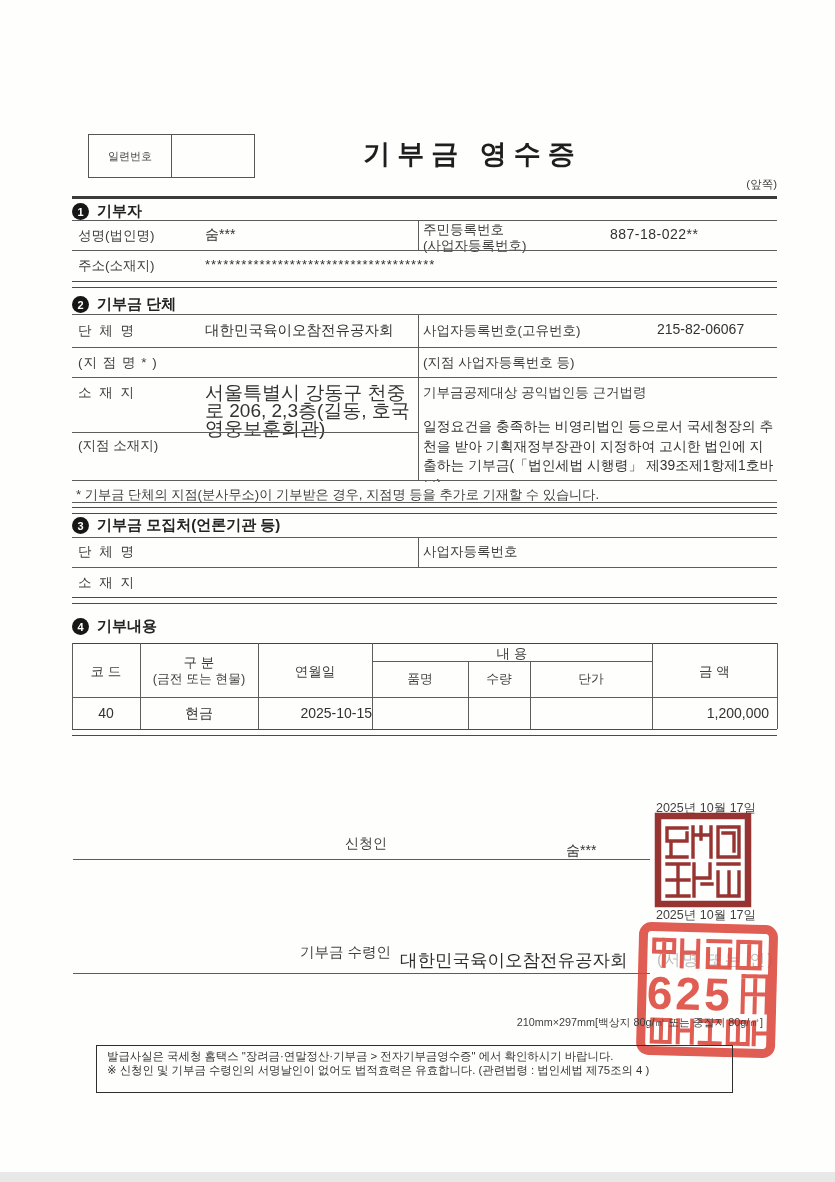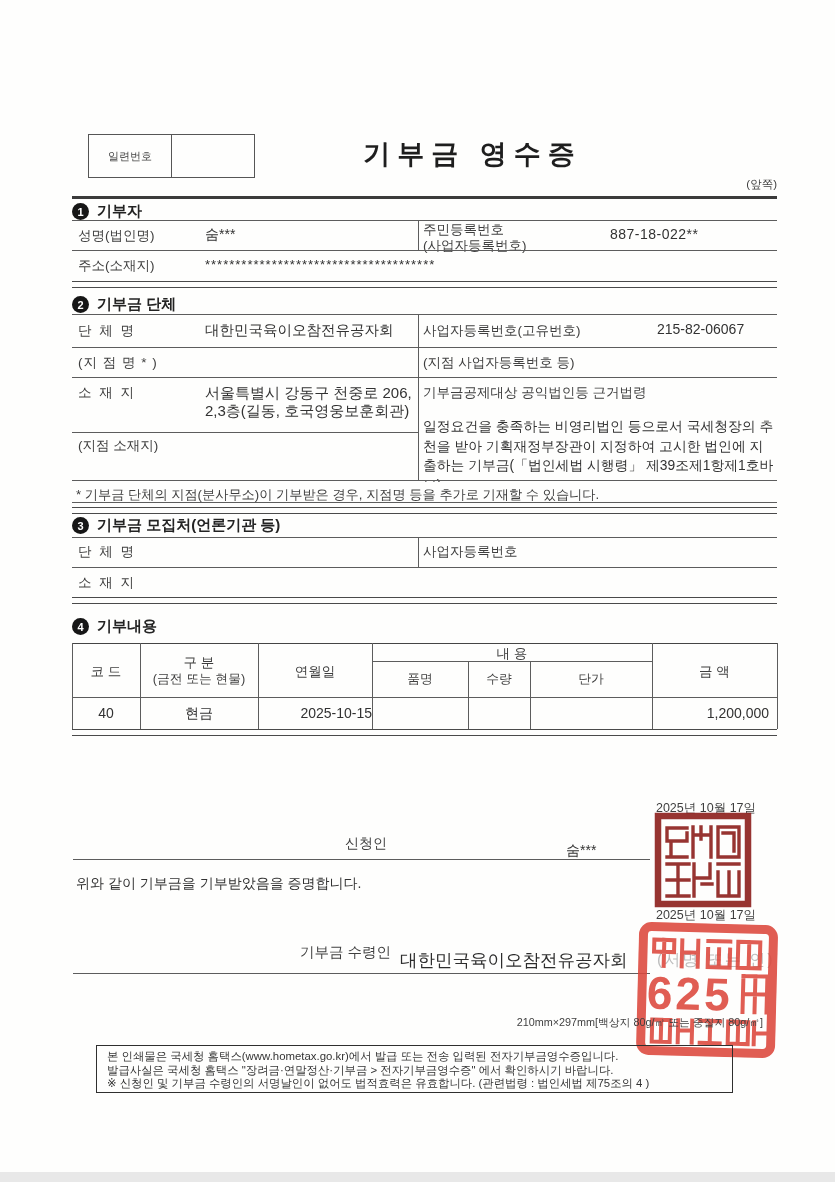--- a/index.html
+++ b/index.html
@@ -70,21 +70,21 @@
   <div class="vl" style="left:418px;top:314px;height:166px;"></div>
   <div class="lbl" style="left:78px;top:322px;letter-spacing:2px;">단 체 명</div>
   <div class="val" style="left:205px;top:321px;font-size:14.5px;">대한민국육이오참전유공자회</div>
   <div class="lbl" style="left:423px;top:322px;">사업자등록번호(고유번호)</div>
   <div class="val" style="left:617px;top:321px;margin-left:40px;">215-82-06067</div>
   <div class="hl" style="left:72px;top:347px;width:705px;"></div>
   <div class="lbl" style="left:78px;top:354px;letter-spacing:1px;">(지 점 명 * )</div>
   <div class="lbl" style="left:423px;top:354px;">(지점 사업자등록번호 등)</div>
   <div class="hl" style="left:72px;top:377px;width:705px;"></div>
   <div class="lbl" style="left:78px;top:384px;letter-spacing:2px;">소 재 지</div>
-  <div class="val wrap" style="left:205px;top:384px;width:212px;font-size:15px;line-height:18px;white-space:normal;">서울특별시 강동구 천중로 206, 2,3층(길동, 호국영웅보훈회관)</div>
+  <div class="val wrap" style="left:205px;top:384px;width:212px;font-size:19px;line-height:18px;white-space:normal;">서울특별시 강동구 천중로 206, 2,3층(길동, 호국영웅보훈회관)</div>
   <div class="lbl" style="left:423px;top:384px;">기부금공제대상 공익법인등 근거법령</div>
   <div class="val wrap clip" style="left:423px;top:417px;width:352px;height:65px;font-size:13.8px;line-height:19.5px;white-space:normal;">일정요건을 충족하는 비영리법인 등으로서 국세청장의 추천을 받아 기획재정부장관이 지정하여 고시한 법인에 지출하는 기부금(「법인세법 시행령」 제39조제1항제1호바목)</div>
   <div class="hl" style="left:72px;top:432px;width:346px;"></div>
   <div class="lbl" style="left:78px;top:437px;">(지점 소재지)</div>
   <div class="hl" style="left:72px;top:480px;width:705px;"></div>
   <div class="lbl" style="left:76px;top:486px;font-size:13.2px;">* 기부금 단체의 지점(분사무소)이 기부받은 경우, 지점명 등을 추가로 기재할 수 있습니다.</div>
   <div class="hl" style="left:72px;top:502px;width:705px;"></div>
   <div class="hl dbl" style="left:72px;top:507px;width:705px;"></div>
 
   <div class="sec-h" style="left:72px;top:516px;">
@@ -149,21 +149,20 @@
           <path d="M39,15 v30 M39,23 h18 M57,15 v30 M47,15 v12"></path>
           <path d="M64,15 h21 v30 h-21 z M69,21 h11 v18"></path>
           <path d="M13,52 h22 M24,52 v32 M13,68 h22 M13,84 h22"></path>
           <path d="M40,52 v32 M40,66 h16 M56,52 v14 M48,72 h10"></path>
           <path d="M64,52 h21 M64,60 v24 h21 v-24 M75,60 v24"></path>
         </g>
       </g>
     </svg>
   </div>
 
-  <div class="val" style="left:76px;top:875px;">위와 같이 기부금을 기부받았음을 증명합니다.</div>
 
   <div class="lbl ctr" style="left:640px;top:907px;width:132px;font-size:12.5px;">2025년 10월 17일</div>
   <div class="lbl" style="left:300px;top:943px;font-size:14.5px;">기부금 수령인</div>
   <div class="val" style="left:400px;top:948px;font-size:17.5px;color:#2c2c2c;">대한민국육이오참전유공자회</div>
   <div class="hl" style="left:73px;top:973px;width:577px;"></div>
   <div class="ghost" style="left:657px;top:950px;">(서명 또는 인)</div>
 
   <div class="stamp" style="left:637px;top:923px;transform:rotate(1.5deg);">
     <svg width="140" height="134" viewBox="0 0 140 134">
       <g stroke="#dc473c" fill="none" opacity="0.88">
@@ -181,18 +180,17 @@
           <path d="M118,98 v22 M118,109 h12"></path>
         </g>
       </g>
       <text x="10" y="87" font-size="46" font-weight="bold" fill="#dc473c" opacity="0.88" letter-spacing="3">625</text>
     </svg>
   </div>
 
   <div class="lbl rgt" style="left:445px;top:1016px;width:318px;font-size:10.8px;">210mm×297mm[백상지 80g/㎡ 또는 중질지 80g/㎡]</div>
 
   <div class="notice-box">
-    <div>본 인쇄물은 국세청 홈택스(www.hometax.go.kr)에서 발급 또는 전송 입력된 전자기부금영수증입니다.</div>
     <div>발급사실은 국세청 홈택스  "장려금·연말정산·기부금 &gt; 전자기부금영수증" 에서 확인하시기 바랍니다.</div>
     <div>※ 신청인 및 기부금 수령인의 서명날인이 없어도 법적효력은 유효합니다.  (관련법령 : 법인세법 제75조의 4 )</div>
   </div>
 
 </div>
 
 </body></html>

